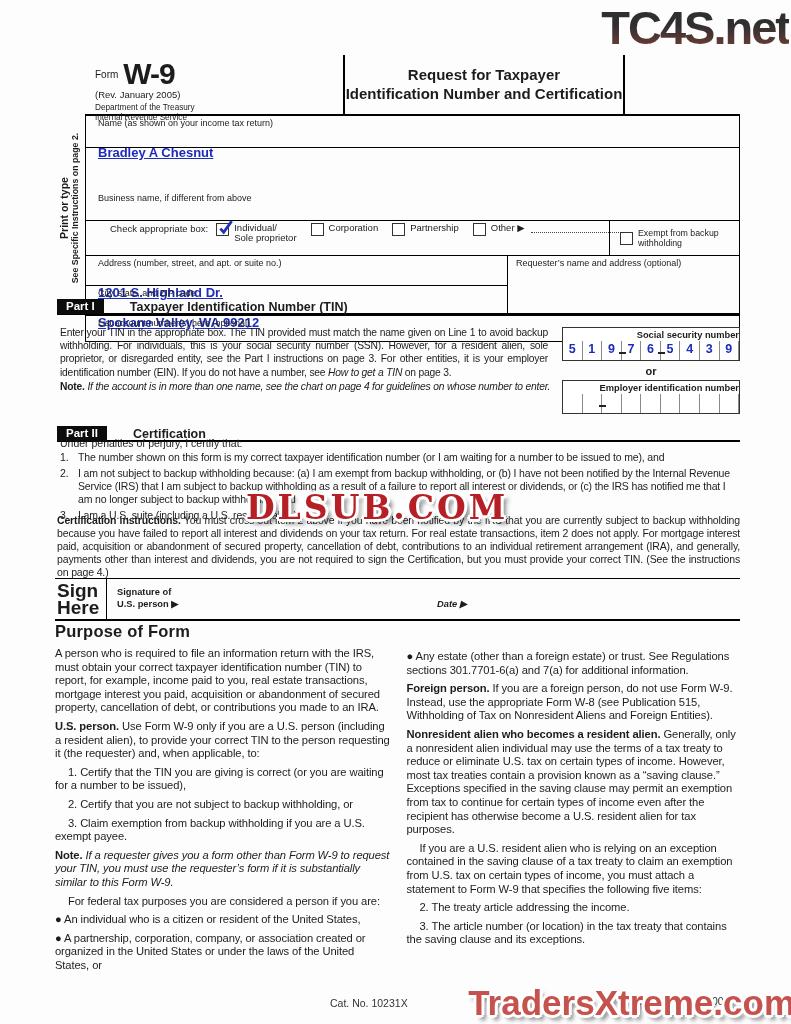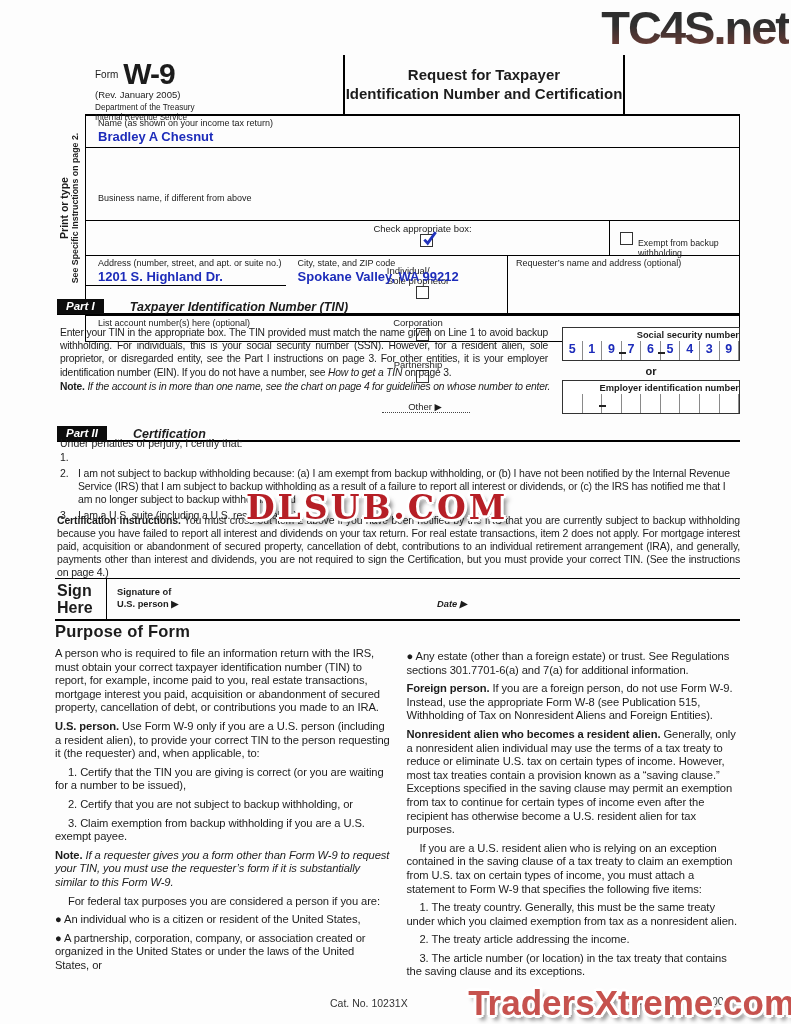--- a/index.html
+++ b/index.html
@@ -52,40 +52,40 @@
   
   .rows { position:absolute; left:85px; top:116px; width:655px;
           border-left:1px solid #000; border-right:1px solid #000; }
   .row { position:relative; border-bottom:1px solid #000; padding:2px 4px 0 12px; }
   .row-name { height:32px; }
   .row-biz { height:30px;margin-top:43px; }
   .row-check { height:35px; border-bottom:1px solid #000; }
   .row-addrblock { height:60px; display:flex; padding:0; }
   .row-acct { height:26px; }
   .flabel { font-size:9px; color:#222; }
-  .fvalue { font-size:13px; font-weight:bold; color:#1d2cba; margin-top:1px; }
-
-  .addr-left { width:422px; border-right:1px solid #000; display:flex; flex-direction:row; }
+  .fvalue { font-size:13px; font-weight:bold; color:#1d2cba; margin-top:17px;text-decoration:underline; }
+
+  .addr-left { width:422px; border-right:1px solid #000; display:flex; flex-direction:column; }
   .addr-cell { height:30px; padding:2px 4px 0 12px; }
   .addr-cell.first { border-bottom:1px solid #000; }
   .req-cell { flex:1; padding:2px 4px 0 8px; }
 
   
-  .checkline { display:flex; align-items:center; height:34px; padding-left:12px; font-size:9.5px;flex-direction:column; }
+  .checkline { display:flex; align-items:flex-start; height:34px; padding-left:12px; font-size:9.5px; }
   .cbox { width:13px; height:13px; border:1.4px solid #333; background:#fff; display:inline-block;
           position:relative; flex:none; }
   .cbox svg { position:absolute; left:0px; top:-4px; overflow:visible; }
-  .cb-label { margin-left:5px; margin-right:14px; line-height:10px;margin-top:19px; }
+  .cb-label { margin-left:5px; margin-right:14px; line-height:10px; }
   .dotline { width:88px; border-bottom:1.5px dotted #444; height:10px; margin-left:6px; }
   .exempt-cell { position:absolute; right:0; top:0; bottom:0; width:130px; border-left:1px solid #000;
                  display:flex; align-items:center; padding-left:10px; font-size:8.8px; }
 
   
   .part-hdr { position:absolute; left:57px; width:683px; height:15px;
-              border-bottom:2.5px solid #000; display:flex; align-items:center;font-style:italic; }
+              border-bottom:2.5px solid #000; display:flex; align-items:center; }
   .part-badge { background:#0c0c0c; color:#fff; font-weight:bold; font-size:11.5px;
                 padding:1px 9px 2px 9px; }
   .part-title { font-weight:bold; font-size:12.5px; margin-left:26px; }
 
   
   .p1-body { position:absolute; left:60px; top:326px; width:488; width:488px;
              font-size:10.3px; line-height:13.2px; letter-spacing:-0.2px; text-align:justify; }
   .p1-note { position:absolute; left:60px; top:380px; width:495px;
              font-size:10.3px; line-height:13.2px; letter-spacing:-0.2px; }
   .italic { font-style: italic; }
@@ -106,21 +106,21 @@
   .p2-items { position:absolute; left:60px; top:451px; width:680px;
               font-size:10.5px; line-height:13px; letter-spacing:-0.15px; }
   .p2-item { display:flex; margin-bottom:3px; }
   .p2-num { width:18px; flex:none; }
   .p2-cert { position:absolute; left:57px; top:514px; width:683px;
              font-size:10.5px; line-height:13px; letter-spacing:-0.15px; text-align:justify; }
 
   
   .signrow { position:absolute; left:55px; top:578px; width:685px; height:43px;
              border-top:1px solid #000; border-bottom:2.5px solid #000; display:flex; }
-  .sign-here { width:52px; font-size:16px; font-weight:bold; line-height:17px; padding:3px 0 0 2px;
+  .sign-here { width:52px; font-size:19px; font-weight:bold; line-height:17px; padding:3px 0 0 2px;
                border-right:1.5px solid #000; }
   .sig-label { font-size:9.3px; font-weight:bold; line-height:12px; padding:7px 0 0 10px; width:330px; }
   .date-label { font-size:9.3px; font-weight:bold; padding-top:19px;font-style:italic; }
 
   
   .purpose { position:absolute; left:55px; top:622px; width:687px; }
   .purpose h2 { font-size:16.5px; font-weight:bold; letter-spacing:0.2px; margin-bottom:6px; }
   .cols { display:flex; gap:16px; }
   .col { width:336px; font-size:11.2px; line-height:13.6px; letter-spacing:-0.1px; }
   .col p { margin-bottom:5px; }
@@ -272,20 +272,21 @@
   <div class="part-hdr" style="top:427px">
     <span class="part-badge">Part II</span>
     <span class="part-title">Certification</span>
   </div>
 
   <div class="p2-intro">Under penalties of perjury, I certify that:</div>
 
   <div class="p2-items">
     <div class="p2-item">
       <span class="p2-num">1.</span>
+      <span>The number shown on this form is my correct taxpayer identification number (or I am waiting for a number to be issued to me), and</span>
     </div>
     <div class="p2-item">
       <span class="p2-num">2.</span>
       <span>I am not subject to backup withholding because: (a) I am exempt from backup withholding, or (b) I have not been notified by the Internal Revenue Service (IRS) that I am subject to backup withholding as a result of a failure to report all interest or dividends, or (c) the IRS has notified me that I am no longer subject to backup withholding, and</span>
     </div>
     <div class="p2-item">
       <span class="p2-num">3.</span>
       <span>I am a U.S. suite (including a U.S. resident alien).</span>
     </div>
   </div>
@@ -318,21 +319,20 @@
         <p><span class="bold">Note.</span><span class="italic"> If a requester gives you a form other than Form W-9 to request your TIN, you must use the requester’s form if it is substantially similar to this Form W-9.</span></p>
         <p class="num"><span>For federal tax purposes you are considered a person if you are:</span></p>
         <p><span>● An individual who is a citizen or resident of the United States,</span></p>
         <p><span>● A partnership, corporation, company, or association created or organized in the United States or under the laws of the United States, or</span></p>
       </div>
       <div class="col colright">
         <p><span>● Any estate (other than a foreign estate) or trust. See Regulations sections 301.7701-6(a) and 7(a) for additional information.</span></p>
         <p><span class="bold">Foreign person.</span><span> If you are a foreign person, do not use Form W-9. Instead, use the appropriate Form W-8 (see Publication 515, Withholding of Tax on Nonresident Aliens and Foreign Entities).</span></p>
         <p><span class="bold">Nonresident alien who becomes a resident alien.</span><span> Generally, only a nonresident alien individual may use the terms of a tax treaty to reduce or eliminate U.S. tax on certain types of income. However, most tax treaties contain a provision known as a “saving clause.” Exceptions specified in the saving clause may permit an exemption from tax to continue for certain types of income even after the recipient has otherwise become a U.S. resident alien for tax purposes.</span></p>
         <p class="num"><span>If you are a U.S. resident alien who is relying on an exception contained in the saving clause of a tax treaty to claim an exemption from U.S. tax on certain types of income, you must attach a statement to Form W-9 that specifies the following five items:</span></p>
-        <p class="num"><span>1. The treaty country. Generally, this must be the same treaty under which you claimed exemption from tax as a nonresident alien.</span></p>
         <p class="num"><span>2. The treaty article addressing the income.</span></p>
         <p class="num"><span>3. The article number (or location) in the tax treaty that contains the saving clause and its exceptions.</span></p>
       </div>
     </div>
   </div>
 
   <div class="cat-no">Cat. No. 10231X</div>
   <div class="form-id">Form W-9 (Rev. 1-2005)</div>
 
   <div class="wm-mid">DLSUB.COM</div>

